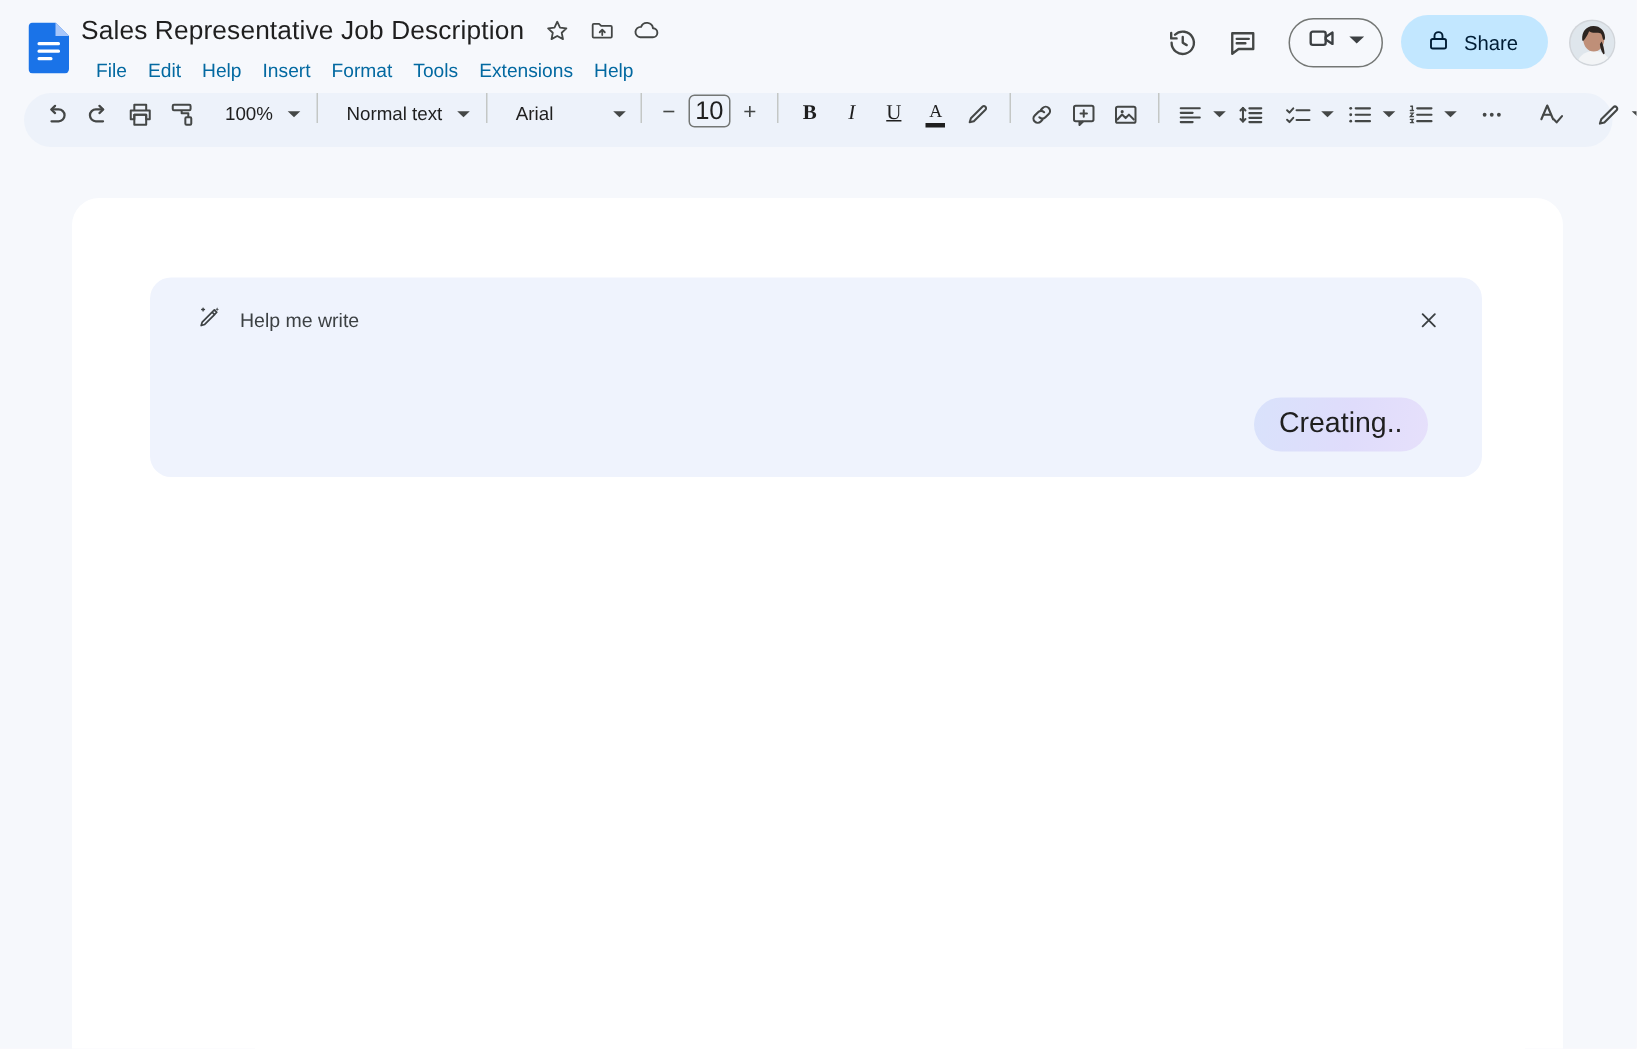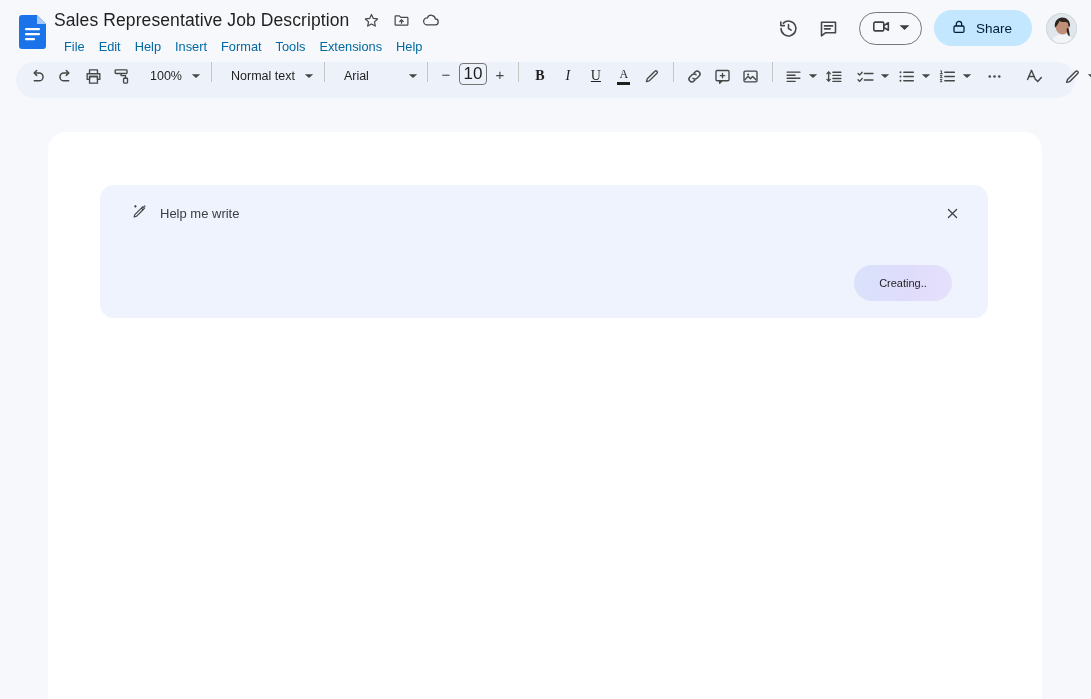--- a/index.html
+++ b/index.html
@@ -117,21 +117,21 @@
   }
   .hmw-prompt {
     position: absolute; left: 29px; top: 42px; font-size: 13.5px; color: #1f1f1f;
     line-height: 20px;
   }
   .hmw-create {
     position: absolute; right: 36px; top: 80px; height: 36px; min-width: 98px;
     padding: 0 17px; border-radius: 18px;
     background: linear-gradient(100deg, #d9e2fb 0%, #dfdcfb 55%, #e6e0fb 100%);
     display: flex; align-items: center; justify-content: center;
-    font-size: 11px; color: #1f1f1f; cursor: pointer; white-space: nowrap;
+    font-size: 19px; color: #1f1f1f; cursor: pointer; white-space: nowrap;
   }
 </style>
 </head>
 <body>
 
 <div id="app">
 
   <div class="header">
 
     <div class="doc-logo">

